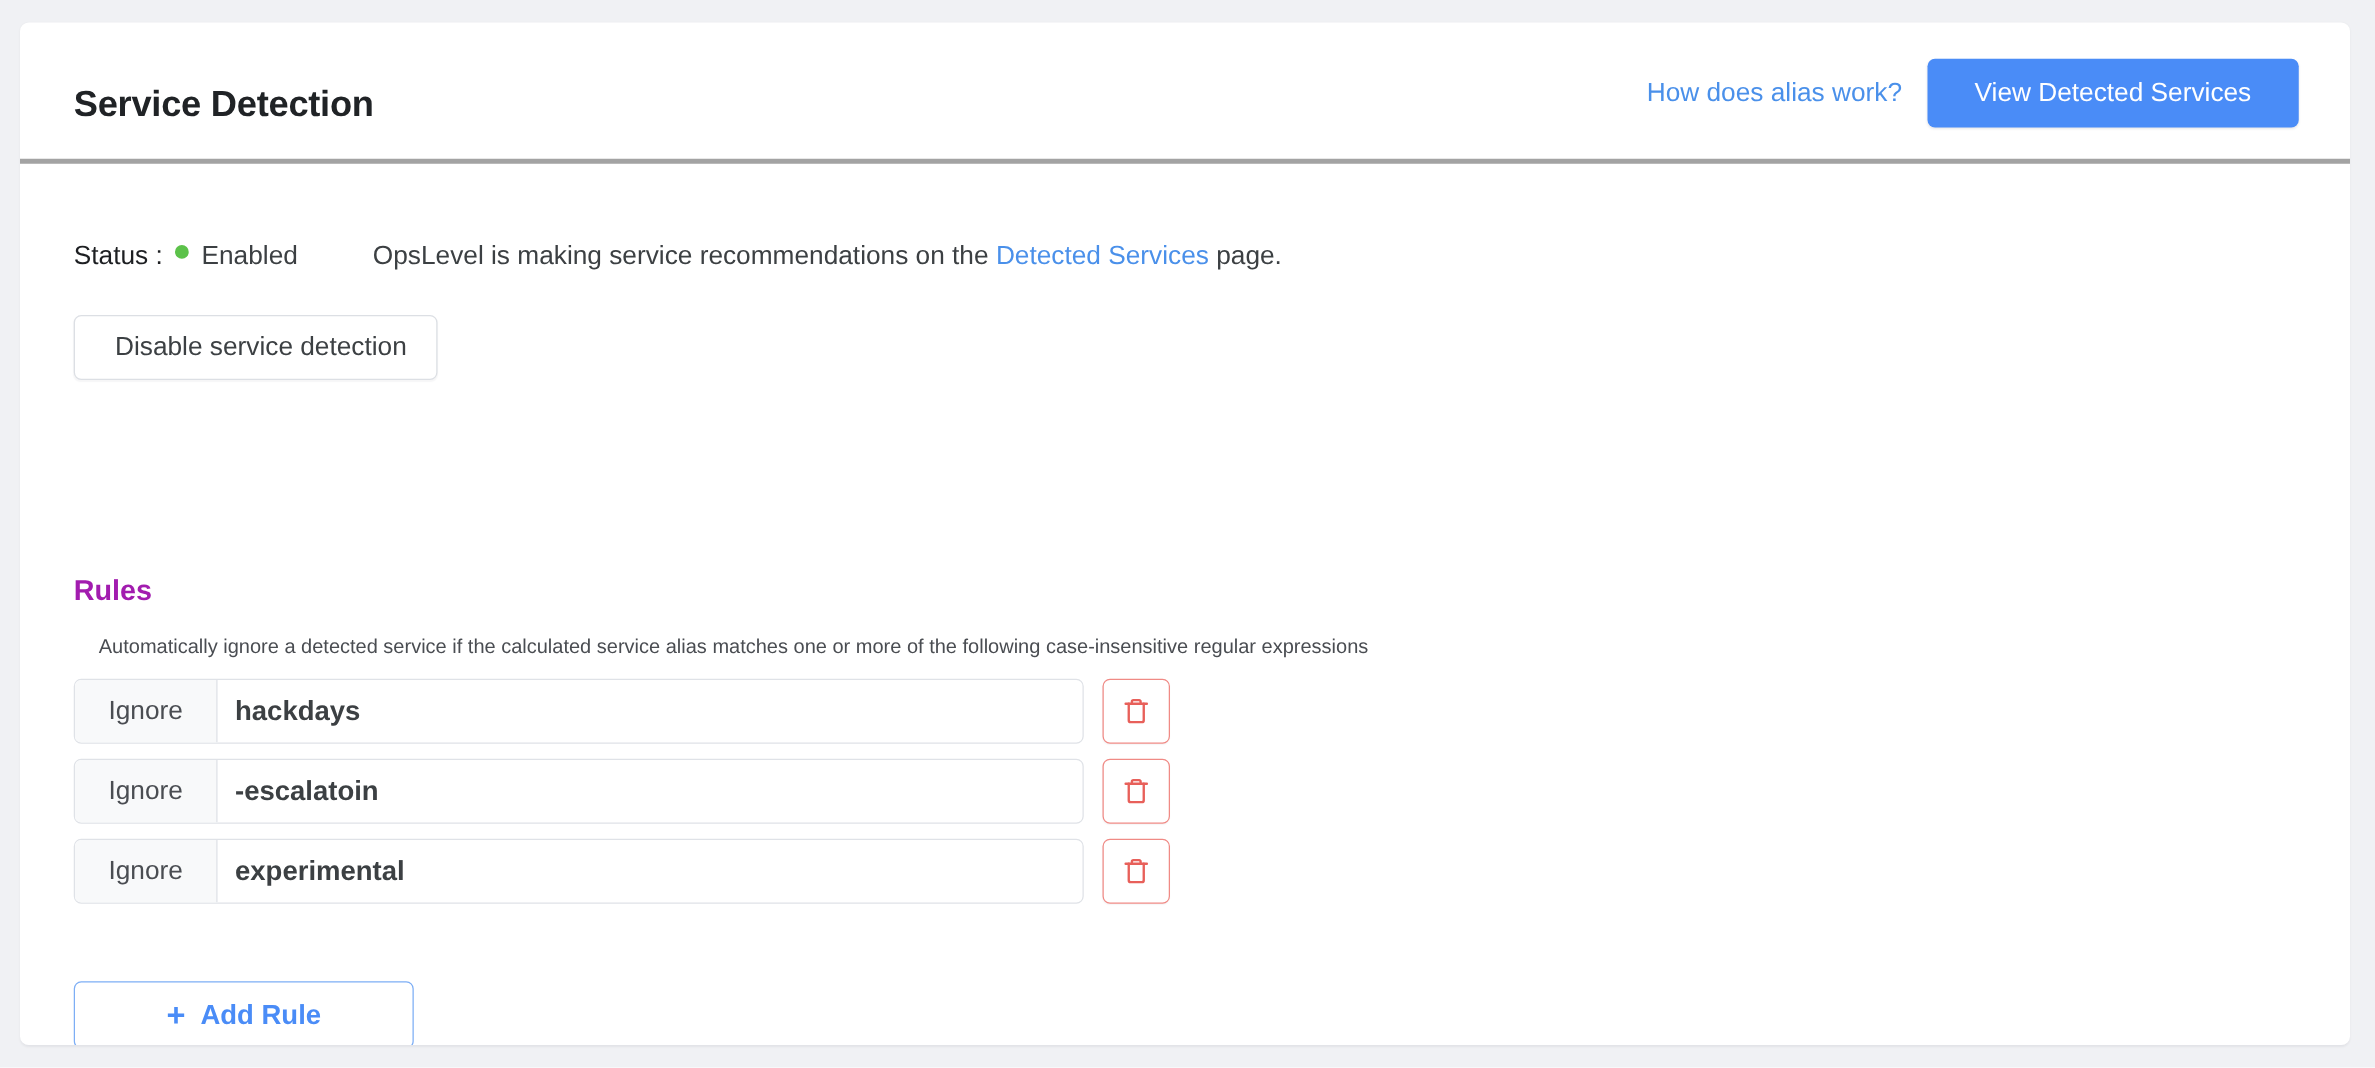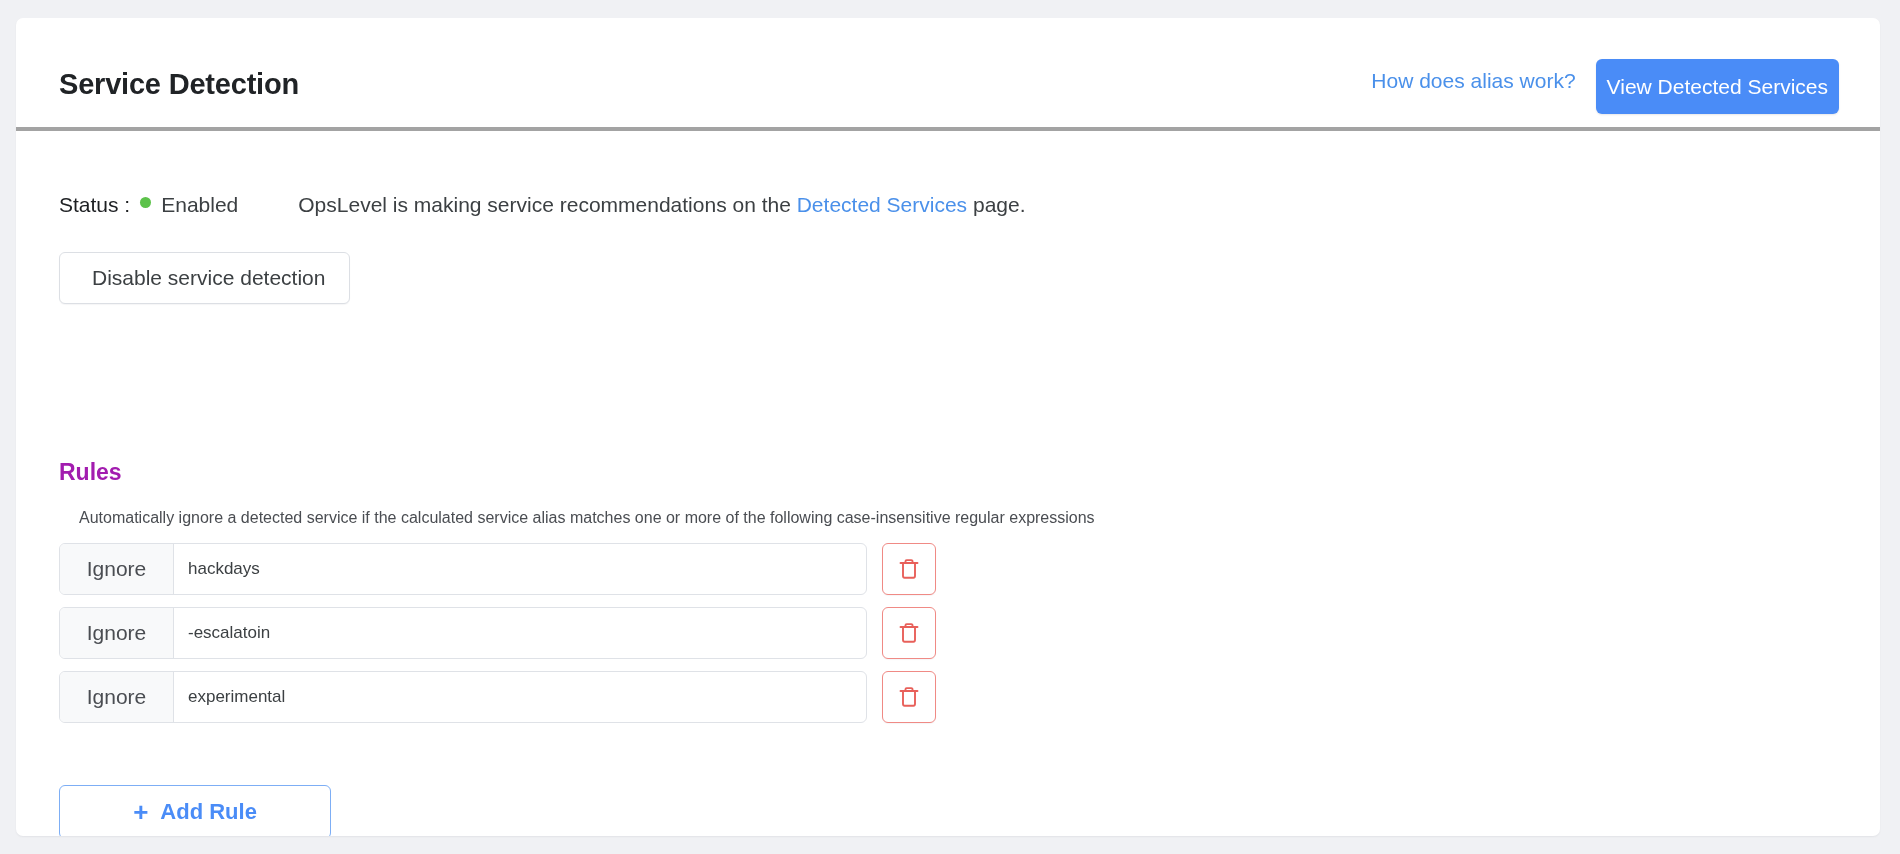--- a/index.html
+++ b/index.html
@@ -65,31 +65,30 @@
     color: #4a90ea;
     text-decoration: none;
     white-space: nowrap;
     cursor: pointer;
   }
   .btn-primary {
     display: inline-flex;
     align-items: center;
     justify-content: center;
     height: 55px;
-    padding: 0 11px;
+    padding: 0 38px;
     background: #4a8cf7;
     color: #ffffff;
     font-size: 21px;
     border: none;
     border-radius: 6px;
     font-family: "Liberation Sans", sans-serif;
     cursor: pointer;
     white-space: nowrap;
     box-shadow: 0 1px 2px rgba(16,24,40,0.10);
-    margin-top: 12px;
   }
 
   
   .card-body {
     position: relative;
     padding: 0;
   }
 
   .status-row {
     position: absolute;
@@ -207,23 +206,24 @@
     box-sizing: border-box;
     white-space: nowrap;
     text-align: right;
   }
   .input-field {
     flex: 1;
     border: none;
     outline: none;
     background: transparent;
     padding: 0 14px;
-    font-size: 17px;
-    color: #3c4043;
-    font-family: "Liberation Sans", sans-serif;
+    font-size: 22px;
+    color: #3c4043;
+    font-family: "Liberation Sans", sans-serif;
+    font-weight: bold;
   }
 
   .btn-delete {
     display: inline-flex;
     align-items: center;
     justify-content: center;
     width: 54px;
     height: 52px;
     margin-left: 15px;
     background: #ffffff;

